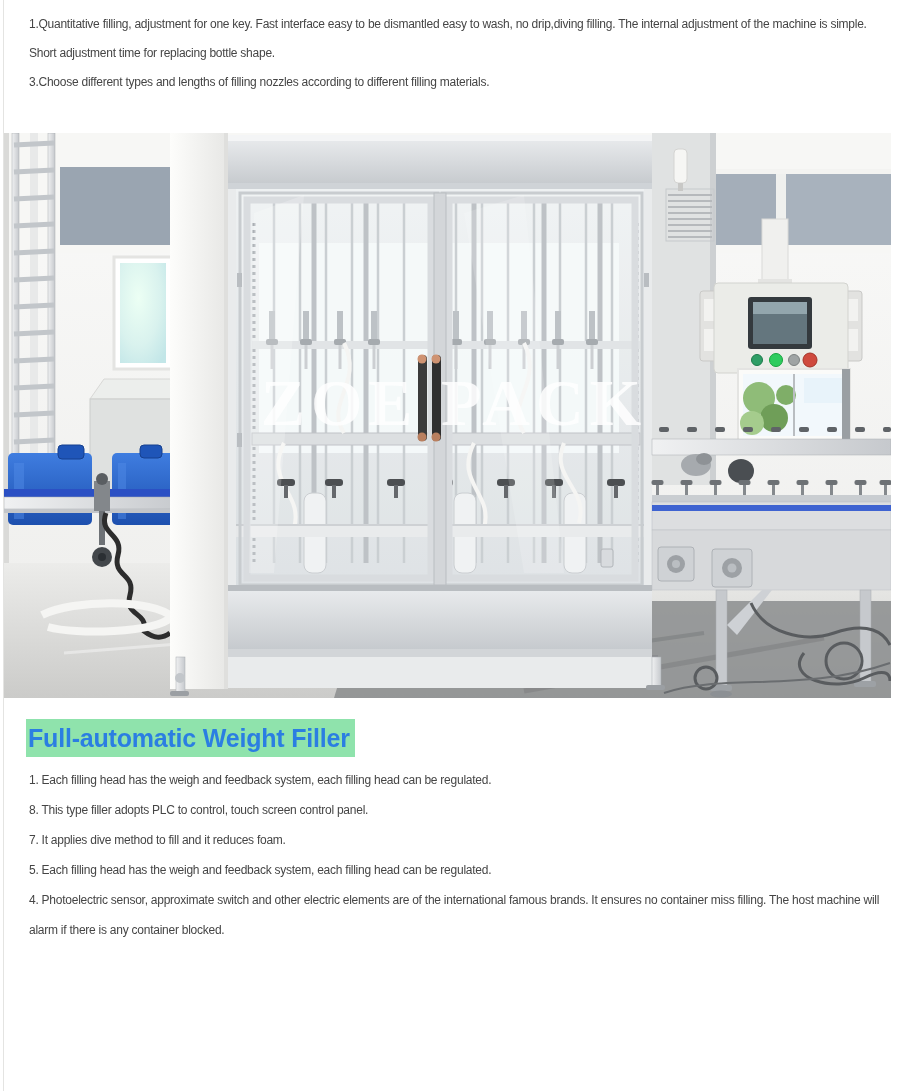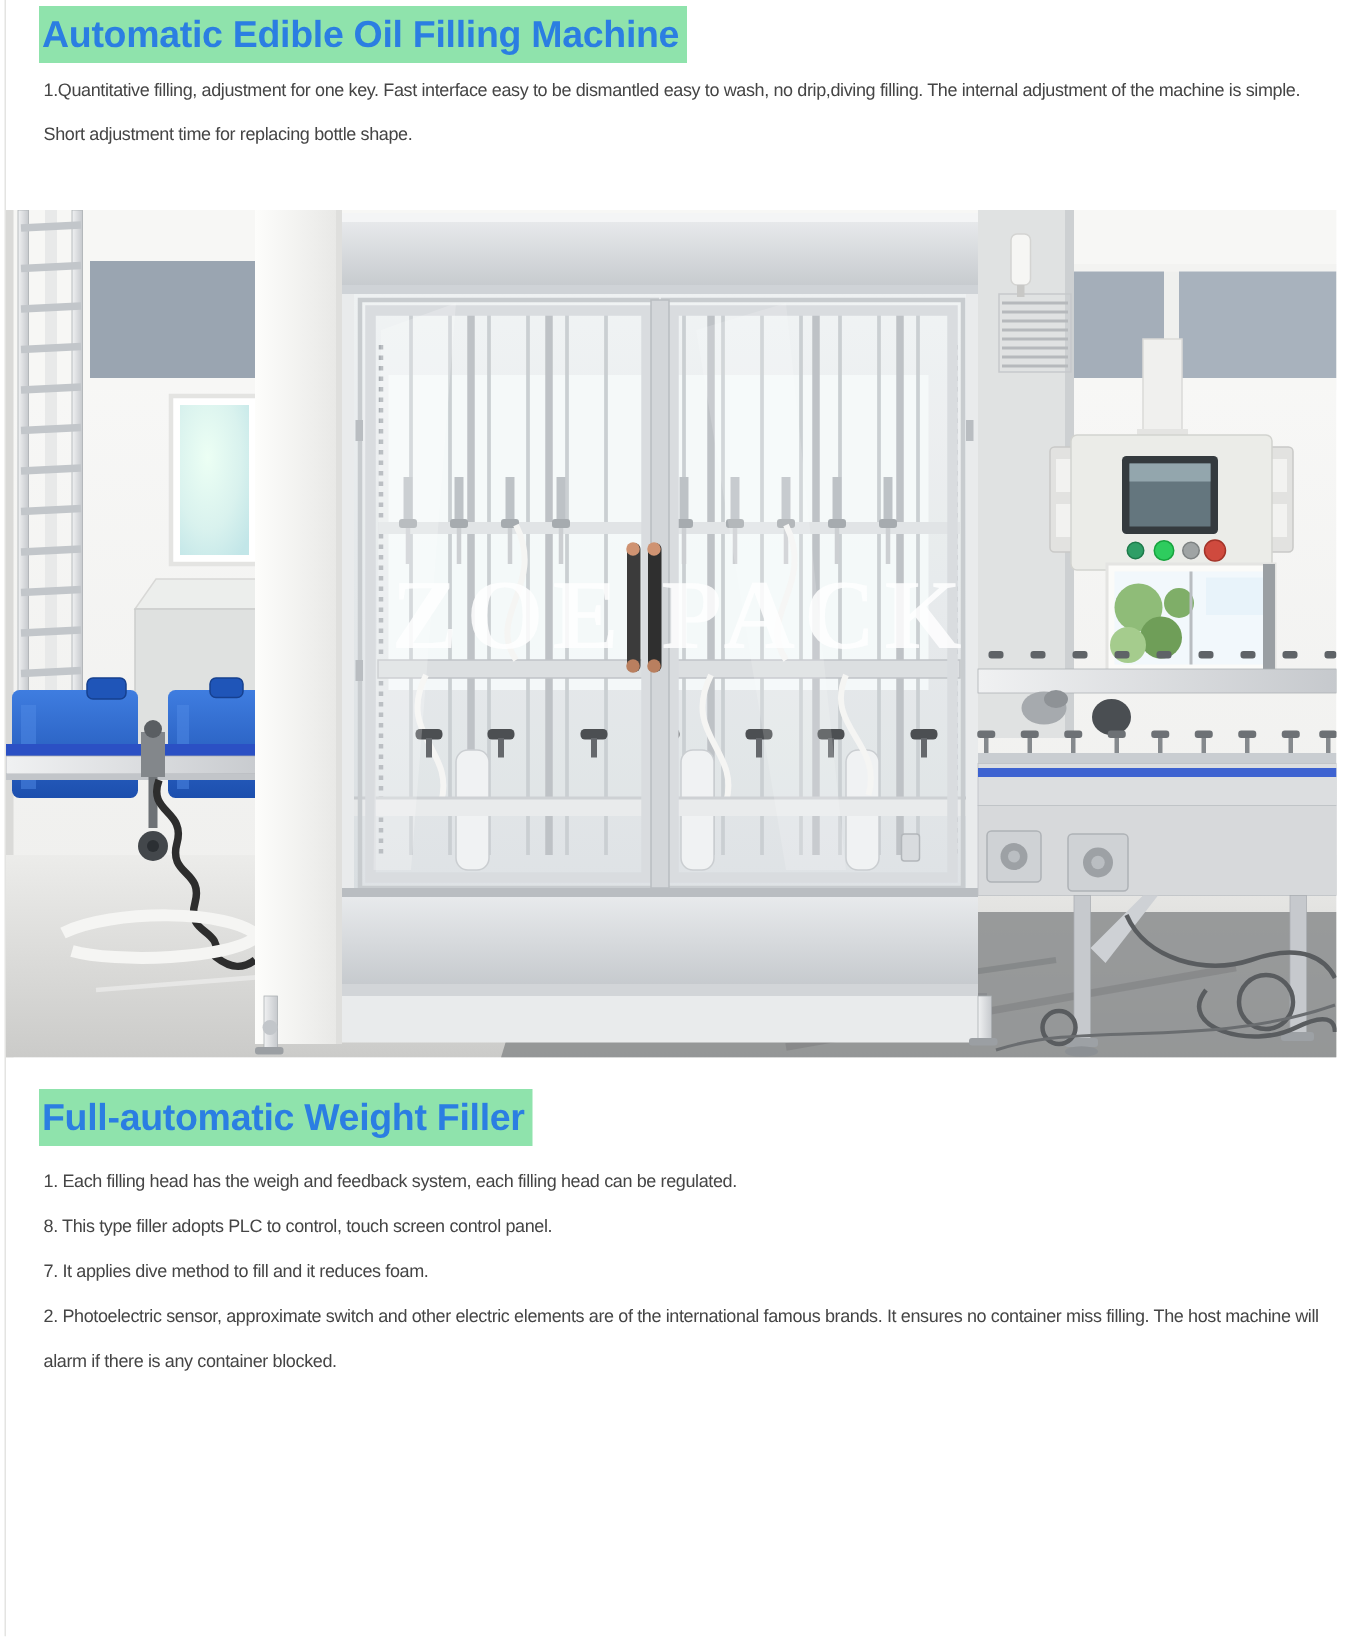--- a/index.html
+++ b/index.html
@@ -24,23 +24,23 @@
   .sec2 .paras p{line-height:30px;}
   figure.photo{margin:36px 0 16px 4px;padding:0;width:887px;height:565px;}
   figure.photo svg{display:block;}
 </style>
 </head>
 <body>
 
 <div class="edge-line"></div>
 
 <section class="sec1">
-  <h2><span class="hl">Automatic Edible Oil Filling Machine</span></h2>
   <div class="paras">
     <p>1.Quantitative filling, adjustment for one key. Fast interface easy to be dismantled easy to wash, no drip,diving filling. The internal adjustment of the machine is simple. Short adjustment time for replacing bottle shape.</p>
+    <p>3.Choose different types and lengths of filling nozzles according to different filling materials.</p>
   </div>
 </section>
 
 <figure class="photo">
 <svg viewBox="0 0 887 565" width="887" height="565" xmlns="http://www.w3.org/2000/svg">
   <defs>
     <linearGradient id="gWall" x1="0" y1="0" x2="0" y2="1">
       <stop offset="0" stop-color="#fafaf9"></stop>
           <stop offset="1" stop-color="#ededeb"></stop>
     </linearGradient>
@@ -374,15 +374,16 @@
   <text x="450" y="292" text-anchor="middle" font-family="Liberation Serif, DejaVu Serif, serif" font-size="66" font-weight="bold" letter-spacing="6" fill="#ffffff" opacity="0.85">ZOE PACK</text>
 </svg>
 </figure>
 
 <section class="sec2">
   <h2><span class="hl">Full-automatic Weight Filler</span></h2>
   <div class="paras">
     <p>1. Each filling head has the weigh and feedback system, each filling head can be regulated.</p>
     <p>8. This type filler adopts PLC to control, touch screen control panel.</p>
     <p>7. It applies dive method to fill and it reduces foam.</p>
-    <p>2. Photoelectric sensor, approximate switch and other electric elements are of the international famous brands. It ensures no container miss filling. The host machine will alarm if there is any container blocked.</p>
+    <p>5. Each filling head has the weigh and feedback system, each filling head can be regulated.</p>
+    <p>4. Photoelectric sensor, approximate switch and other electric elements are of the international famous brands. It ensures no container miss filling. The host machine will alarm if there is any container blocked.</p>
   </div>
 </section>
 
 </body></html>

